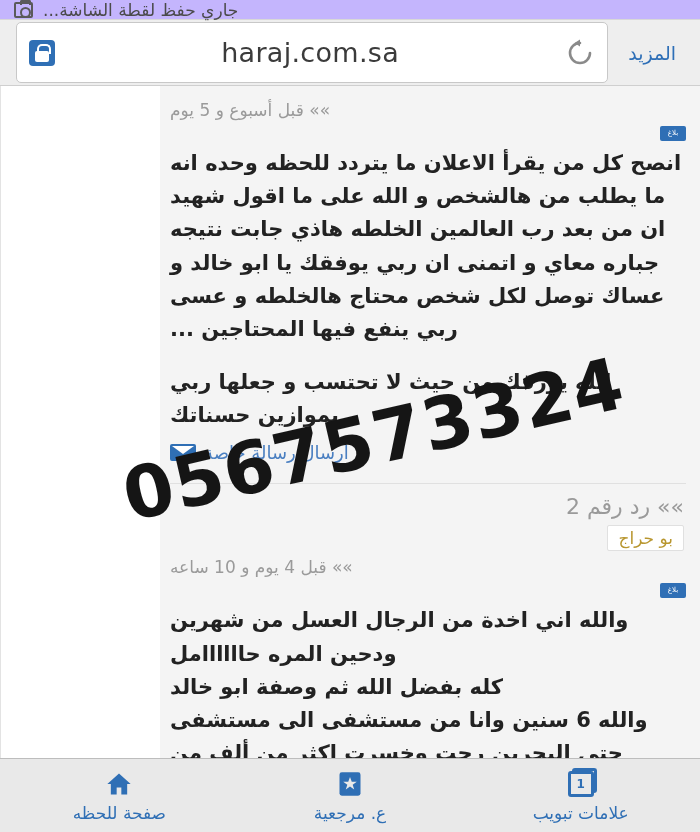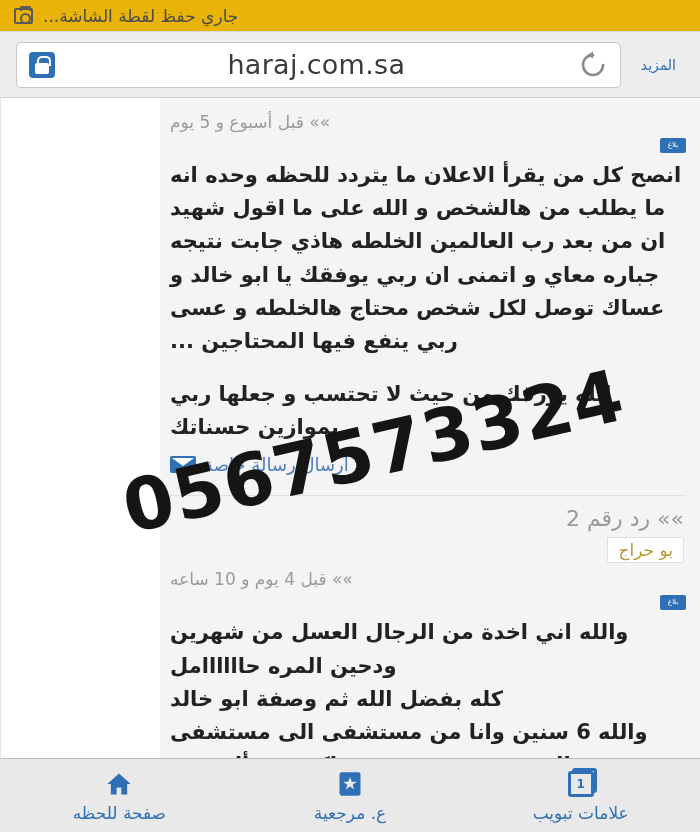--- a/index.html
+++ b/index.html
@@ -12,22 +12,22 @@
   }
   #screen {
     position: relative;
     width: 700px; height: 832px;
     background: #ffffff;
     overflow: hidden;
   }
 
   
   .statusbar {
-    height: 32px;
-    background: #eab308;
+    height: 20px;
+    background: #c4b5fd;
     border-bottom: 1px solid #d8d8d8;
     display: flex;
     align-items: center;
     justify-content: flex-end;
     padding: 0 14px;
     gap: 10px;
   }
   .status-text {
     font-size: 17px;
     color: #4a4a4a;
@@ -62,28 +62,28 @@
   .chrome {
     height: 66px;
     background: #eeeeee;
     border-bottom: 1px solid #cfcfcf;
     display: flex;
     align-items: center;
     padding: 0 16px;
     gap: 12px;
   }
   .more-btn {
-    font-size: 14px;
+    font-size: 19px;
     color: #2e6fb7;
     padding: 4px 8px;
     white-space: nowrap;
   }
   .urlbar {
     flex: 1;
-    height: 46px;
+    height: 61px;
     background: #ffffff;
     border: 1px solid #c8c8c8;
     border-radius: 5px;
     display: flex;
     align-items: center;
     padding: 12px 12px;
     gap: 10px;
   }
   .lock-icon {
     flex: none;

